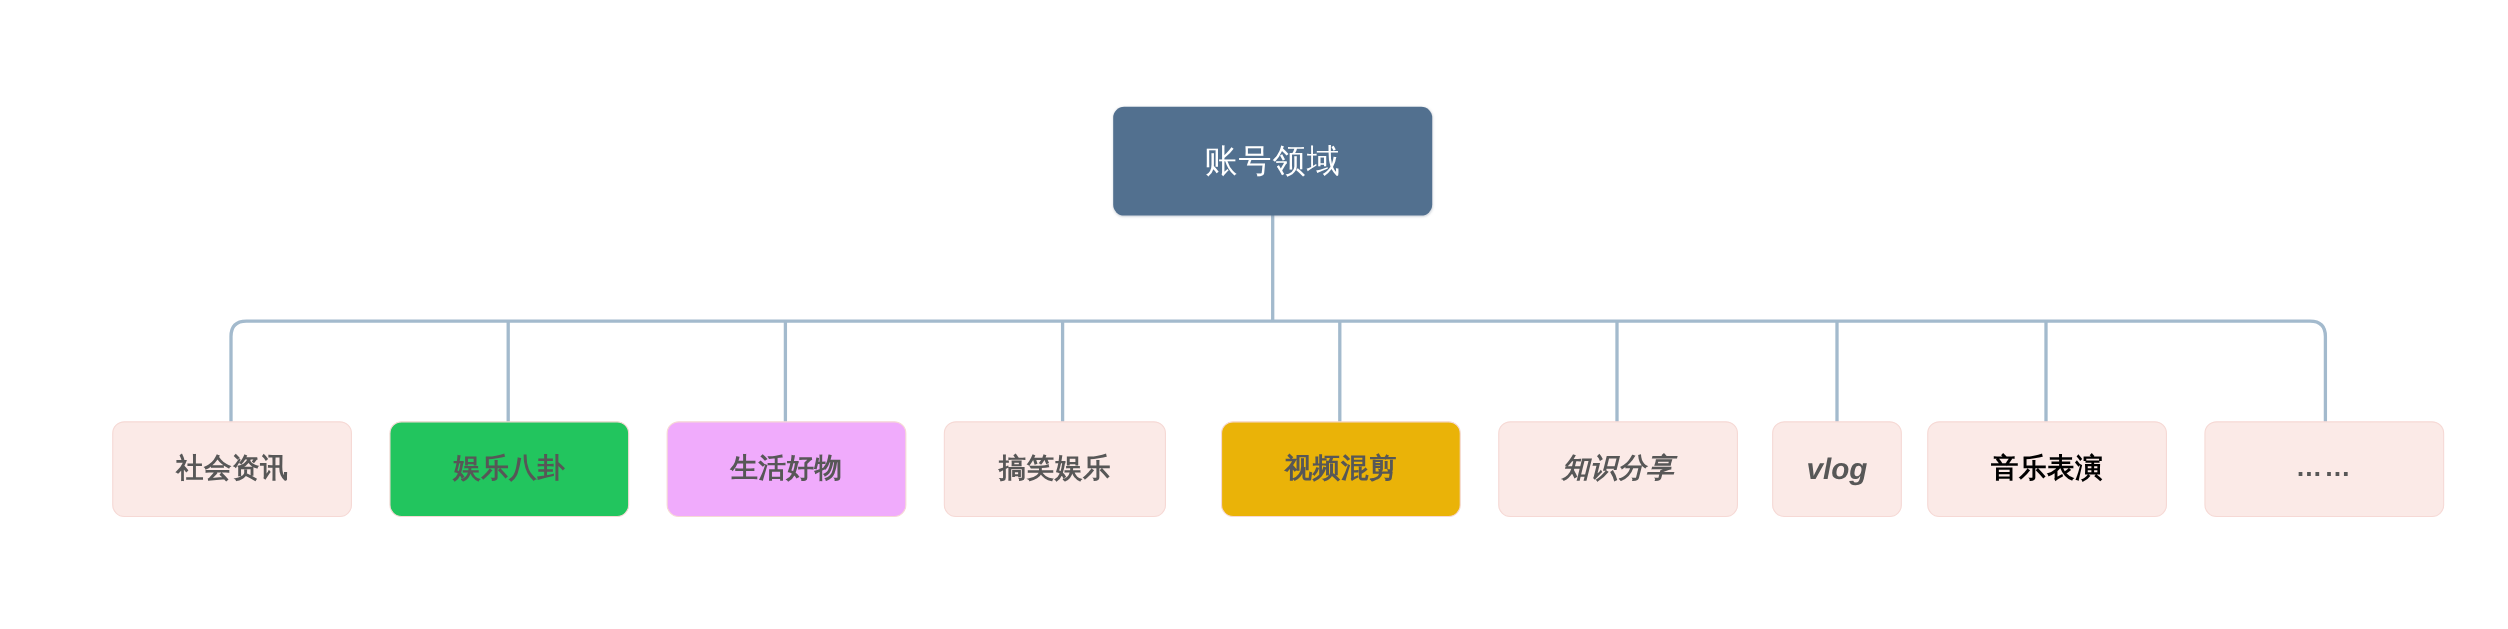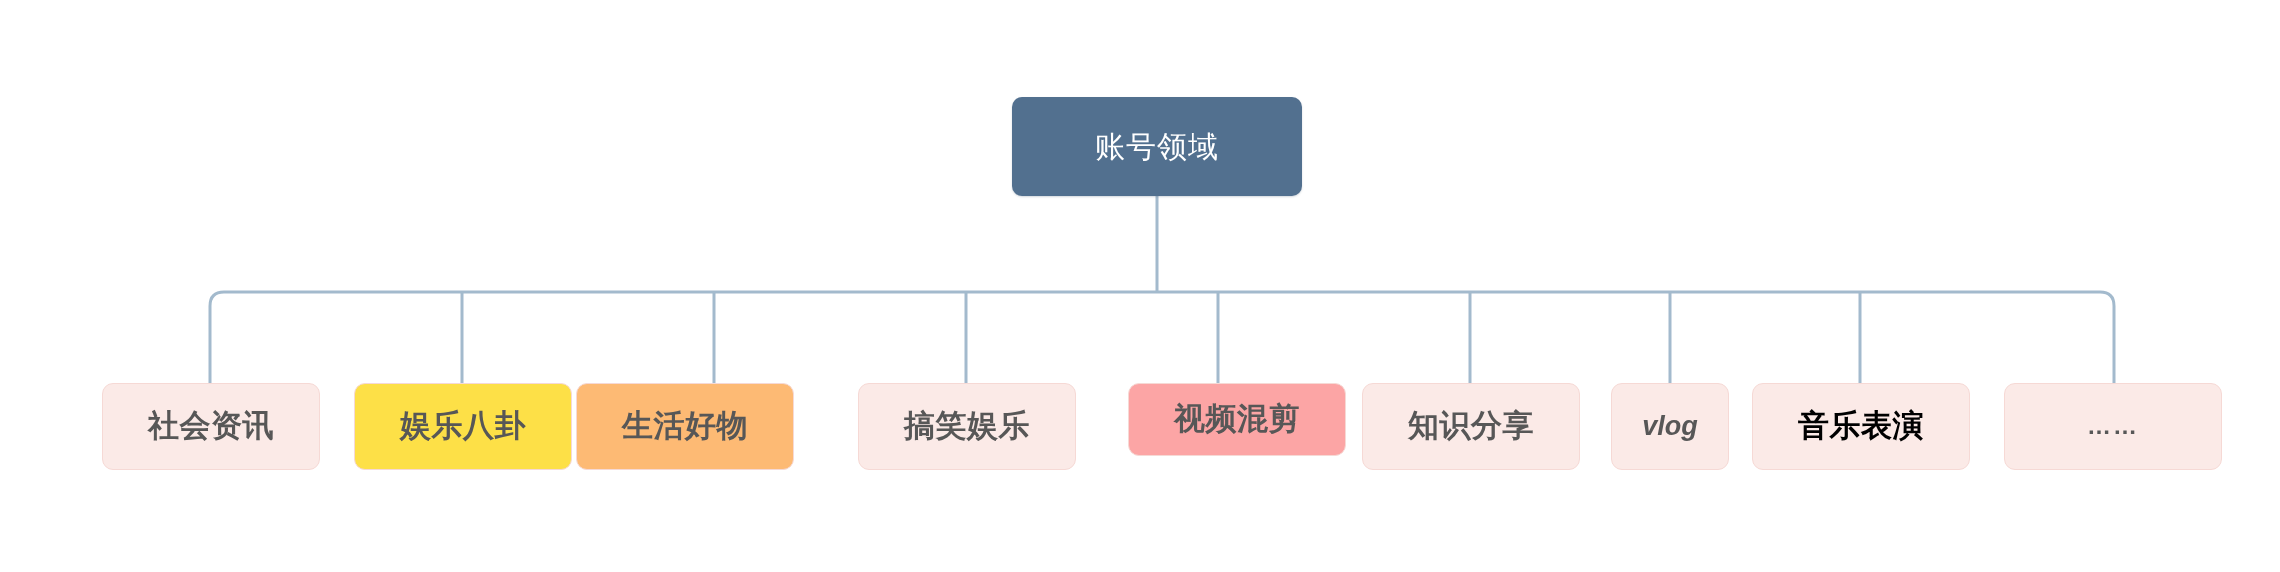--- a/index.html
+++ b/index.html
@@ -43,21 +43,21 @@
     font-size: 30px;
     font-weight: 400;
     letter-spacing: 1px;
     box-shadow: 0 1px 2px rgba(80, 100, 125, 0.25);
   }
   .node-leaf {
     border-radius: 11px;
     background: #FBEAE7;
     border: 1.6px solid #F6D9D5;
     color: #575757;
-    font-size: 31px;
+    font-size: 25px;
     font-weight: bold;
     letter-spacing: 0.5px;
   }
   .node-leaf.latin {
     font-size: 27px;
     letter-spacing: 0px;
     font-style: italic;
   }
   .node-leaf.ellipsis {
     font-size: 24px;
@@ -91,37 +91,37 @@
   </svg>
 
   <div class="node node-root" style="left: 1012px; top: 97px; width: 290px; height: 99px; background: rgb(82, 112, 143); color: rgb(255, 255, 255);">
     <span>账号领域</span>
   </div>
 
   <div class="node node-leaf" style="left: 102px; top: 383px; width: 218px; height: 87px; background: rgb(251, 234, 231); border-color: rgb(246, 217, 213); color: rgb(87, 87, 87);">
     <span>社会资讯</span>
   </div>
 
-  <div class="node node-leaf" style="left: 354px; top: 383px; width: 218px; height: 87px; background: #fde047; border-color: rgb(246, 217, 213); color: rgb(87, 87, 87);">
+  <div class="node node-leaf" style="left: 354px; top: 383px; width: 218px; height: 87px; background: #22c55e; border-color: rgb(246, 217, 213); color: rgb(87, 87, 87);">
     <span>娱乐八卦</span>
   </div>
 
-  <div class="node node-leaf" style="left: 576px; top: 383px; width: 218px; height: 87px; background: #fdba74; border-color: rgb(246, 217, 213); color: rgb(87, 87, 87);">
+  <div class="node node-leaf" style="left: 606px; top: 383px; width: 218px; height: 87px; background: #f0abfc; border-color: rgb(246, 217, 213); color: rgb(87, 87, 87);">
     <span>生活好物</span>
   </div>
 
-  <div class="node node-leaf" style="left: 858px; top: 383px; width: 218px; height: 87px; background: rgb(251, 234, 231); border-color: rgb(246, 217, 213); color: rgb(87, 87, 87);">
+  <div class="node node-leaf" style="left: 858px; top: 383px; width: 202px; height: 87px; background: rgb(251, 234, 231); border-color: rgb(246, 217, 213); color: rgb(87, 87, 87);">
     <span>搞笑娱乐</span>
   </div>
 
-  <div class="node node-leaf" style="left: 1110px; top: 383px; width: 218px; height: 73px; background: #fca5a5; border-color: rgb(246, 217, 213); color: rgb(87, 87, 87); margin-left: 18px;">
+  <div class="node node-leaf" style="left: 1110px; top: 383px; width: 218px; height: 87px; background: #eab308; border-color: rgb(246, 217, 213); color: rgb(87, 87, 87);">
     <span>视频混剪</span>
   </div>
 
-  <div class="node node-leaf" style="left: 1362px; top: 383px; width: 218px; height: 87px; background: rgb(251, 234, 231); border-color: rgb(246, 217, 213); color: rgb(87, 87, 87);">
+  <div class="node node-leaf" style="left: 1362px; top: 383px; width: 218px; height: 87px; background: rgb(251, 234, 231); border-color: rgb(246, 217, 213); color: rgb(87, 87, 87); font-style: italic;">
     <span>知识分享</span>
   </div>
 
   <div class="node node-leaf latin" style="left: 1611px; top: 383px; width: 118px; height: 87px; background: rgb(251, 234, 231); border-color: rgb(246, 217, 213); color: rgb(87, 87, 87);">
     <span>vlog</span>
   </div>
 
   <div class="node node-leaf" style="left: 1752px; top: 383px; width: 218px; height: 87px; background: rgb(251, 234, 231); border-color: rgb(246, 217, 213); color: #000000;">
     <span>音乐表演</span>
   </div>

